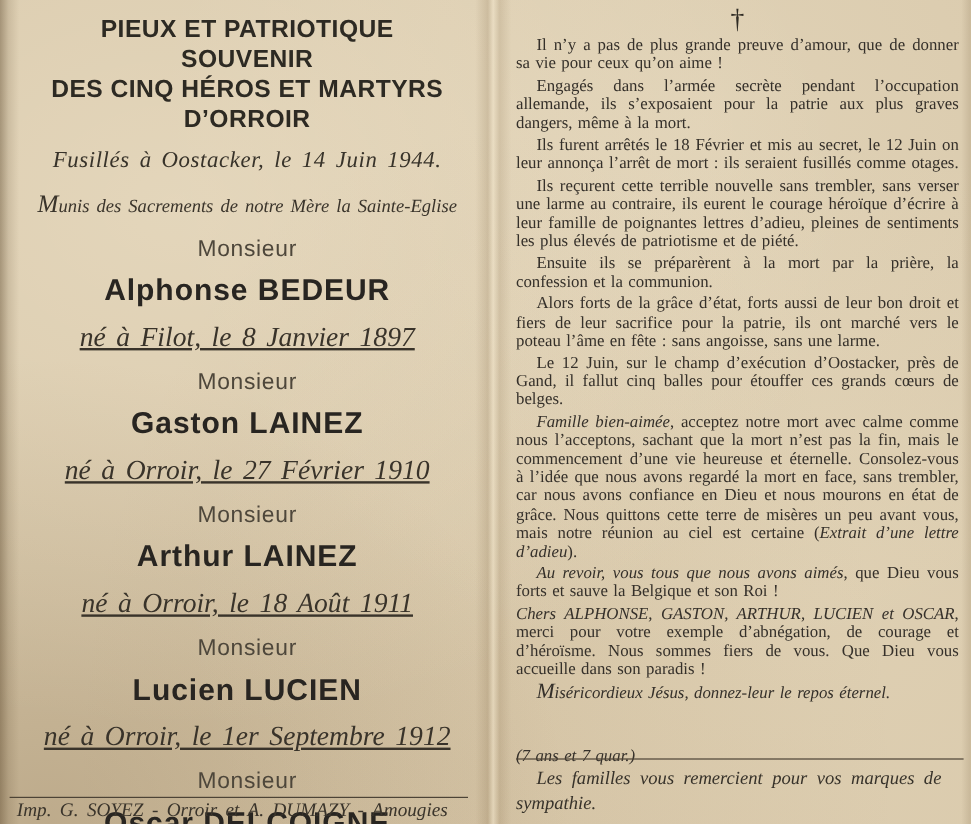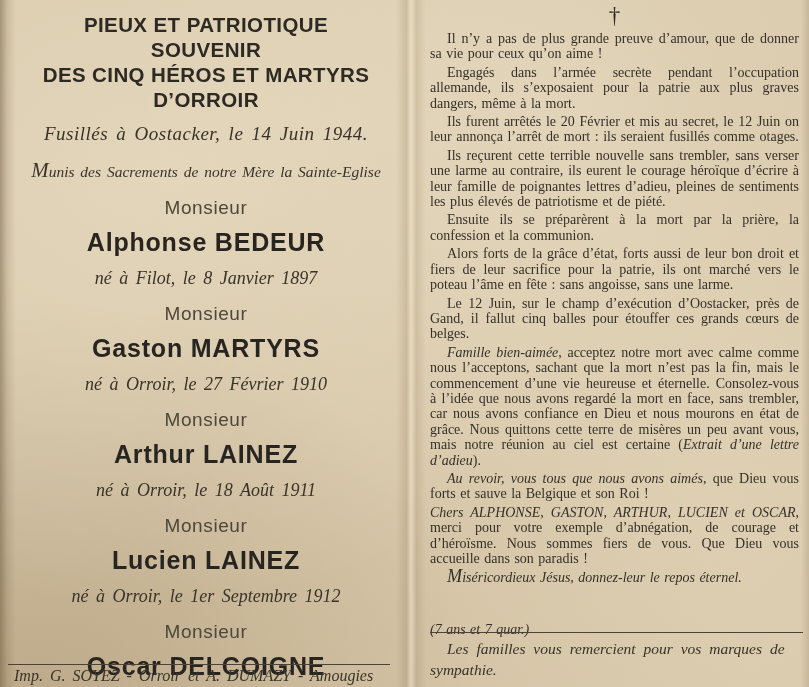--- a/index.html
+++ b/index.html
@@ -87,23 +87,24 @@
   .v-name {
     font-family: "Liberation Sans", sans-serif;
     font-weight: 700;
     font-size: 25px;
     letter-spacing: 0.8px;
     color: #282521;
     margin-bottom: 11px;
   }
   .v-born {
     font-style: italic;
-    font-size: 18px;
+    font-size: 23px;
     color: #39332a;
     word-spacing: 3px;
+    text-decoration: underline;
   }
   .imprint-block {
     position: absolute; left: 8px; right: 18px; bottom: 2px;
     text-align: left;
   }
   .imprint-rule { border-top: 1.5px solid #4c4336; margin: 0 0 2px 0; }
   .imprint {
     font-style: italic;
     font-size: 16px;
     color: #3a342b;
@@ -164,52 +165,52 @@
     <div class="subtitle">Fusillés à Oostacker, le 14 Juin 1944.</div>
     <div class="motto">Munis des Sacrements de notre Mère la Sainte-Eglise</div>
     <div class="victims" id="victims">
         <div class="victim">
           <div class="v-title">Monsieur</div>
           <div class="v-name">Alphonse BEDEUR</div>
           <div class="v-born">né à Filot, le 8 Janvier 1897</div>
         </div>
         <div class="victim">
           <div class="v-title">Monsieur</div>
-          <div class="v-name">Gaston MARTYRS</div>
+          <div class="v-name">Gaston LAINEZ</div>
           <div class="v-born">né à Orroir, le 27 Février 1910</div>
         </div>
         <div class="victim">
           <div class="v-title">Monsieur</div>
           <div class="v-name">Arthur LAINEZ</div>
           <div class="v-born">né à Orroir, le 18 Août 1911</div>
         </div>
         <div class="victim">
           <div class="v-title">Monsieur</div>
-          <div class="v-name">Lucien LAINEZ</div>
+          <div class="v-name">Lucien LUCIEN</div>
           <div class="v-born">né à Orroir, le 1er Septembre 1912</div>
         </div>
         <div class="victim">
           <div class="v-title">Monsieur</div>
           <div class="v-name">Oscar DELCOIGNE</div>
         </div>
       </div>
     <div class="imprint-block">
       <div class="imprint-rule"></div>
       <div class="imprint">Imp. G. SOYEZ - Orroir  et  A. DUMAZY - Amougies</div>
     </div>
   </div>
 
   <div class="fold"></div>
 
   <div class="panel-right">
     <div class="cross">†</div>
     <div class="paras" id="paras">
         <p class="para indent"><span>Il n’y a pas de plus grande preuve d’amour, que de donner sa vie pour ceux qu’on aime !</span></p>
         <p class="para indent"><span>Engagés dans l’armée secrète pendant l’occupation allemande, ils s’exposaient pour la patrie aux plus graves dangers, même à la mort.</span></p>
-        <p class="para indent"><span>Ils furent arrêtés le 20 Février et mis au secret, le 12 Juin on leur annonça l’arrêt de mort : ils seraient fusillés comme otages.</span></p>
+        <p class="para indent"><span>Ils furent arrêtés le 18 Février et mis au secret, le 12 Juin on leur annonça l’arrêt de mort : ils seraient fusillés comme otages.</span></p>
         <p class="para indent"><span>Ils reçurent cette terrible nouvelle sans trembler, sans verser une larme au contraire, ils eurent le courage héroïque d’écrire à leur famille de poignantes lettres d’adieu, pleines de sentiments les plus élevés de patriotisme et de piété.</span></p>
         <p class="para indent"><span>Ensuite ils se préparèrent à la mort par la prière, la confession et la communion.</span></p>
         <p class="para indent"><span>Alors forts de la grâce d’état, forts aussi de leur bon droit et fiers de leur sacrifice pour la patrie, ils ont marché vers le poteau l’âme en fête : sans angoisse, sans une larme.</span></p>
         <p class="para indent"><span>Le 12 Juin, sur le champ d’exécution d’Oostacker, près de Gand, il fallut cinq balles pour étouffer ces grands cœurs de belges.</span></p>
         <p class="para indent"><span class="it">Famille bien-aimée</span><span>, acceptez notre mort avec calme comme nous l’acceptons, sachant que la mort n’est pas la fin, mais le commencement d’une vie heureuse et éternelle. Consolez-vous à l’idée que nous avons regardé la mort en face, sans trembler, car nous avons confiance en Dieu et nous mourons en état de grâce. Nous quittons cette terre de misères un peu avant vous, mais notre réunion au ciel est certaine (</span><span class="it">Extrait d’une lettre d’adieu</span><span>).</span></p>
         <p class="para indent"><span class="it">Au revoir, vous tous que nous avons aimés</span><span>, que Dieu vous forts et sauve la Belgique et son Roi !</span></p>
         <p class="para"><span class="it">Chers ALPHONSE, GASTON, ARTHUR, LUCIEN et OSCAR</span><span>, merci pour votre exemple d’abnégation, de courage et d’héroïsme. Nous sommes fiers de vous. Que Dieu vous accueille dans son paradis !</span></p>
         <p class="para indent prayer"><span class="it">Miséricordieux Jésus, donnez-leur le repos éternel.</span></p>
         <p class="para align-right"><span class="it">(7 ans et 7 quar.)</span></p>
       </div>

